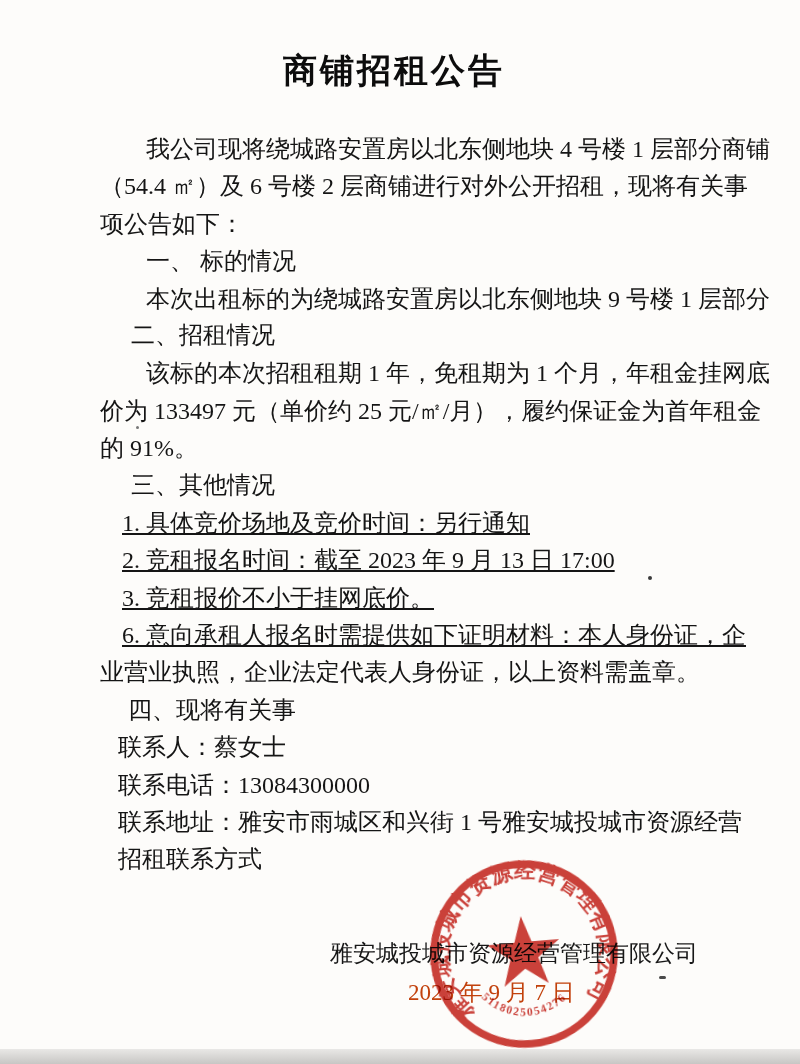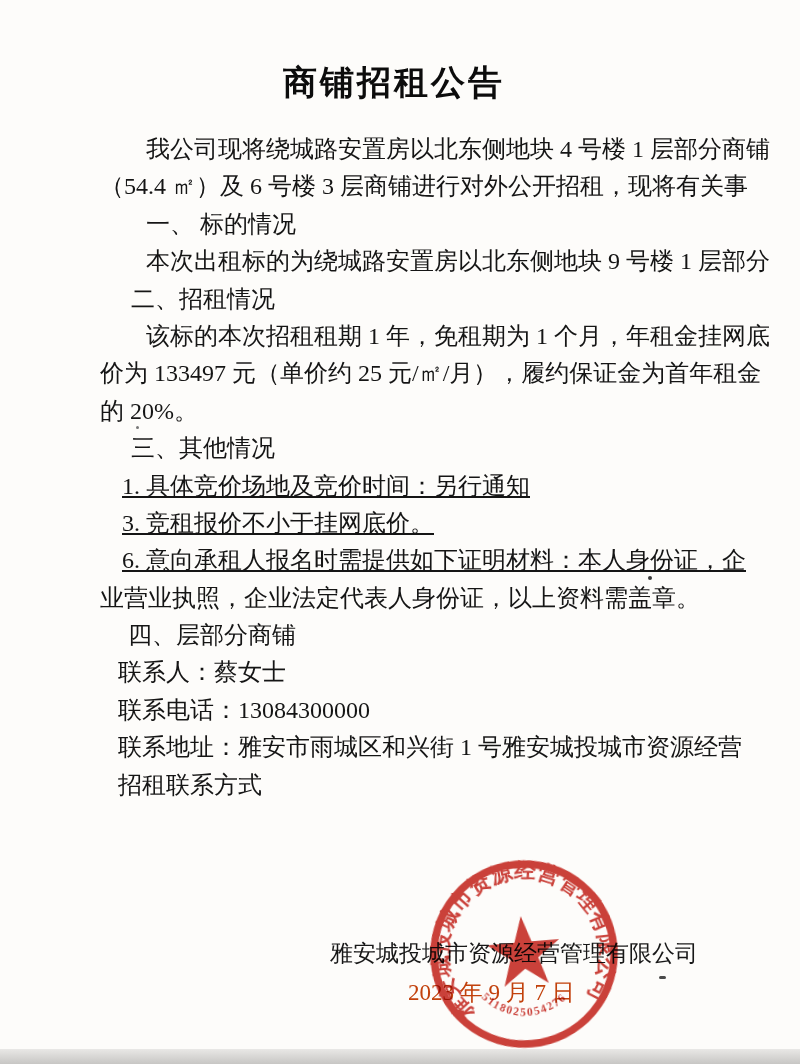--- a/index.html
+++ b/index.html
@@ -6,39 +6,39 @@
   .page{
     position:relative;
     width:800px;height:1064px;
     margin:0 auto;
     background:#fdfcfa;
     overflow:hidden;
     font-family:"Liberation Serif", serif;
     color:#111;
   }
   .title{
-    position:absolute;top:60px;left:0;width:788px;
+    position:absolute;top:48px;left:0;width:788px;
     text-align:center;
     font-size:34px;font-weight:bold;
     letter-spacing:3px;
     color:#0c0c0c;
   }
   .doc-body{
     position:absolute;top:131px;left:74px;width:640px;
     font-size:24px;
     margin-left:26px;
   }
   .line{
     height:37.4px;line-height:37.4px;
     white-space:nowrap;
     color:#151515;
   }
   .line.flush{padding-left:0;}
   .line.para{padding-left:46px;}
-  .line.heading{padding-left:31px;}
+  .line.heading{padding-left:31px;font-family:Liberation Mono, monospace;}
   .line.h4{padding-left:28px;}
   .line.list{padding-left:22px;text-decoration:underline;}
   .line.contact{padding-left:18px;}
   .signature{
     position:absolute;left:330px;top:938px;
     font-size:23px;letter-spacing:0px;
     white-space:nowrap;color:#171717;
   }
   .sig-date{
     position:absolute;left:408px;top:977px;
@@ -65,33 +65,35 @@
 </style>
 </head>
 <body>
 
 <div class="page">
 
   <div class="title">商铺招租公告</div>
 
   <div class="doc-body">
       <div class="line para">我公司现将绕城路安置房以北东侧地块 4 号楼 1 层部分商铺</div>
-      <div class="line flush">（54.4 ㎡）及 6 号楼 3 层商铺进行对外公开招租，现将有关事</div>
+      <div class="line flush">（54.4 ㎡）及 6 号楼 2 层商铺进行对外公开招租，现将有关事</div>
+      <div class="line flush">项公告如下：</div>
       <div class="line para">一、 标的情况</div>
       <div class="line para">本次出租标的为绕城路安置房以北东侧地块 9 号楼 1 层部分</div>
       <div class="line heading">二、招租情况</div>
       <div class="line para">该标的本次招租租期 1 年，免租期为 1 个月，年租金挂网底</div>
       <div class="line flush">价为 133497 元（单价约 25 元/㎡/月），履约保证金为首年租金</div>
-      <div class="line flush">的 20%。</div>
+      <div class="line flush">的 91%。</div>
       <div class="line heading">三、其他情况</div>
       <div class="line list">1. 具体竞价场地及竞价时间：另行通知</div>
+      <div class="line list">2. 竞租报名时间：截至 2023 年 9 月 13 日 17:00</div>
       <div class="line list">3. 竞租报价不小于挂网底价。</div>
       <div class="line list">6. 意向承租人报名时需提供如下证明材料：本人身份证，企</div>
       <div class="line flush">业营业执照，企业法定代表人身份证，以上资料需盖章。</div>
-      <div class="line h4">四、层部分商铺</div>
+      <div class="line h4">四、现将有关事</div>
       <div class="line contact">联系人：蔡女士</div>
       <div class="line contact">联系电话：13084300000</div>
       <div class="line contact">联系地址：雅安市雨城区和兴街 1 号雅安城投城市资源经营</div>
       <div class="line contact">招租联系方式</div>
     </div>
 
   <div class="signature">雅安城投城市资源经营管理有限公司</div>
   <div class="sig-date">2023 年 9 月 7 日</div>
 
   <div class="seal">

